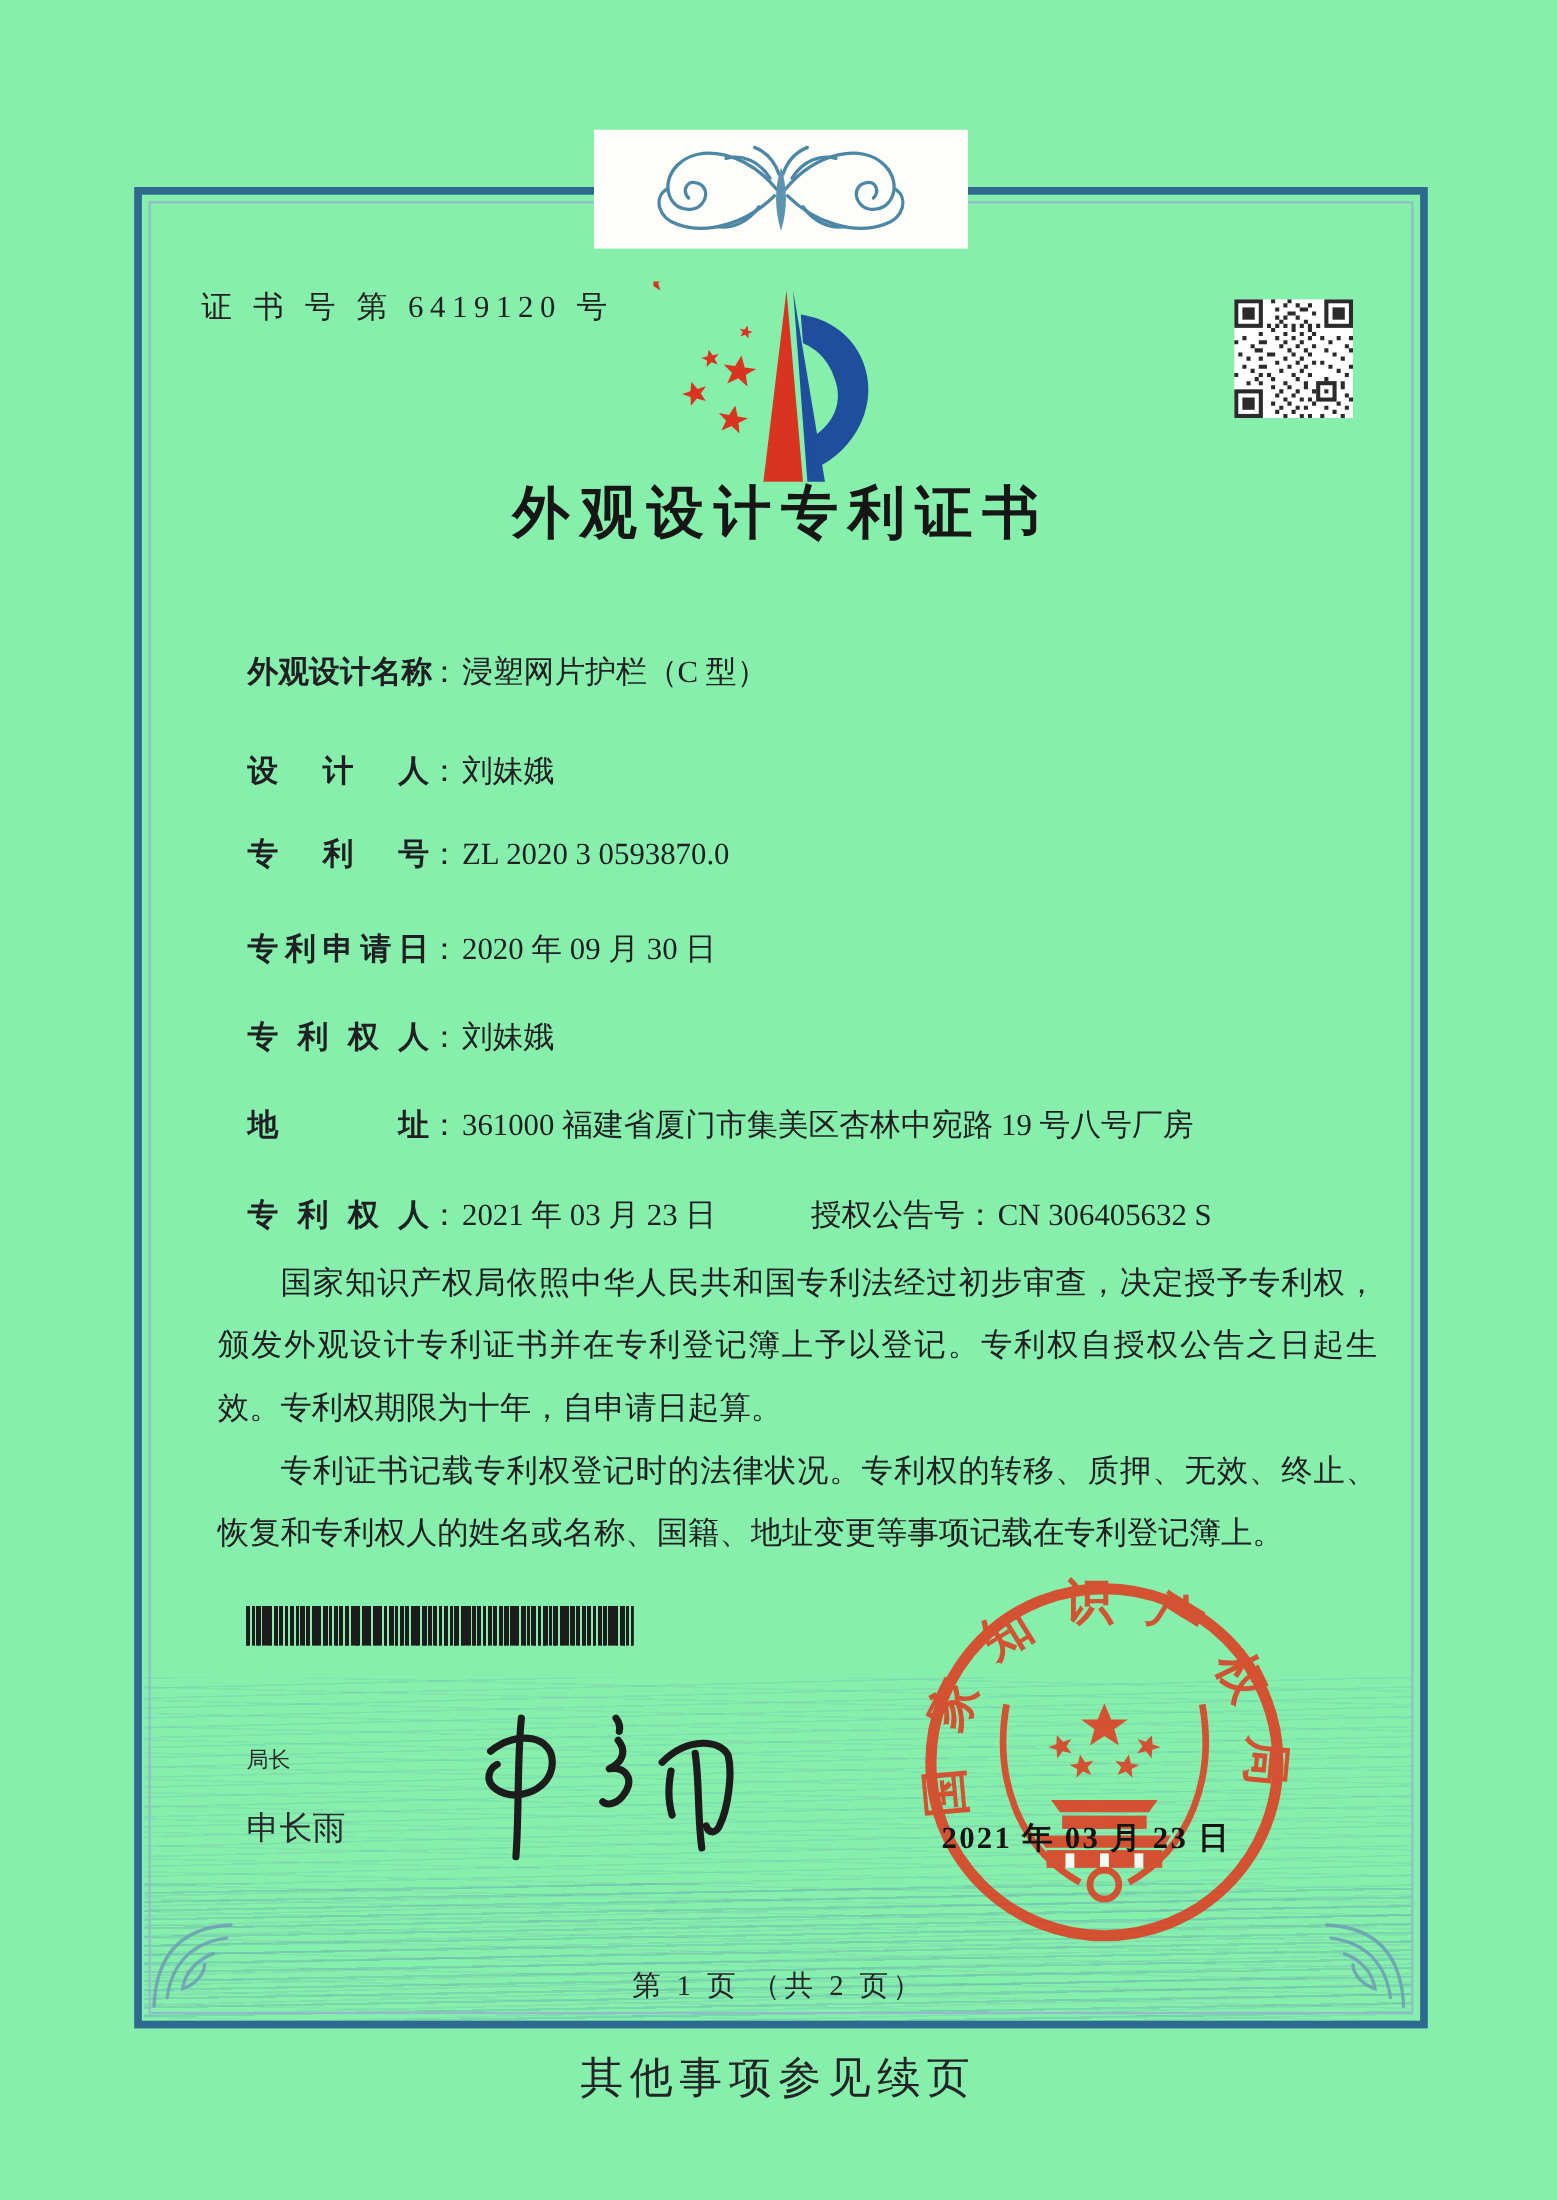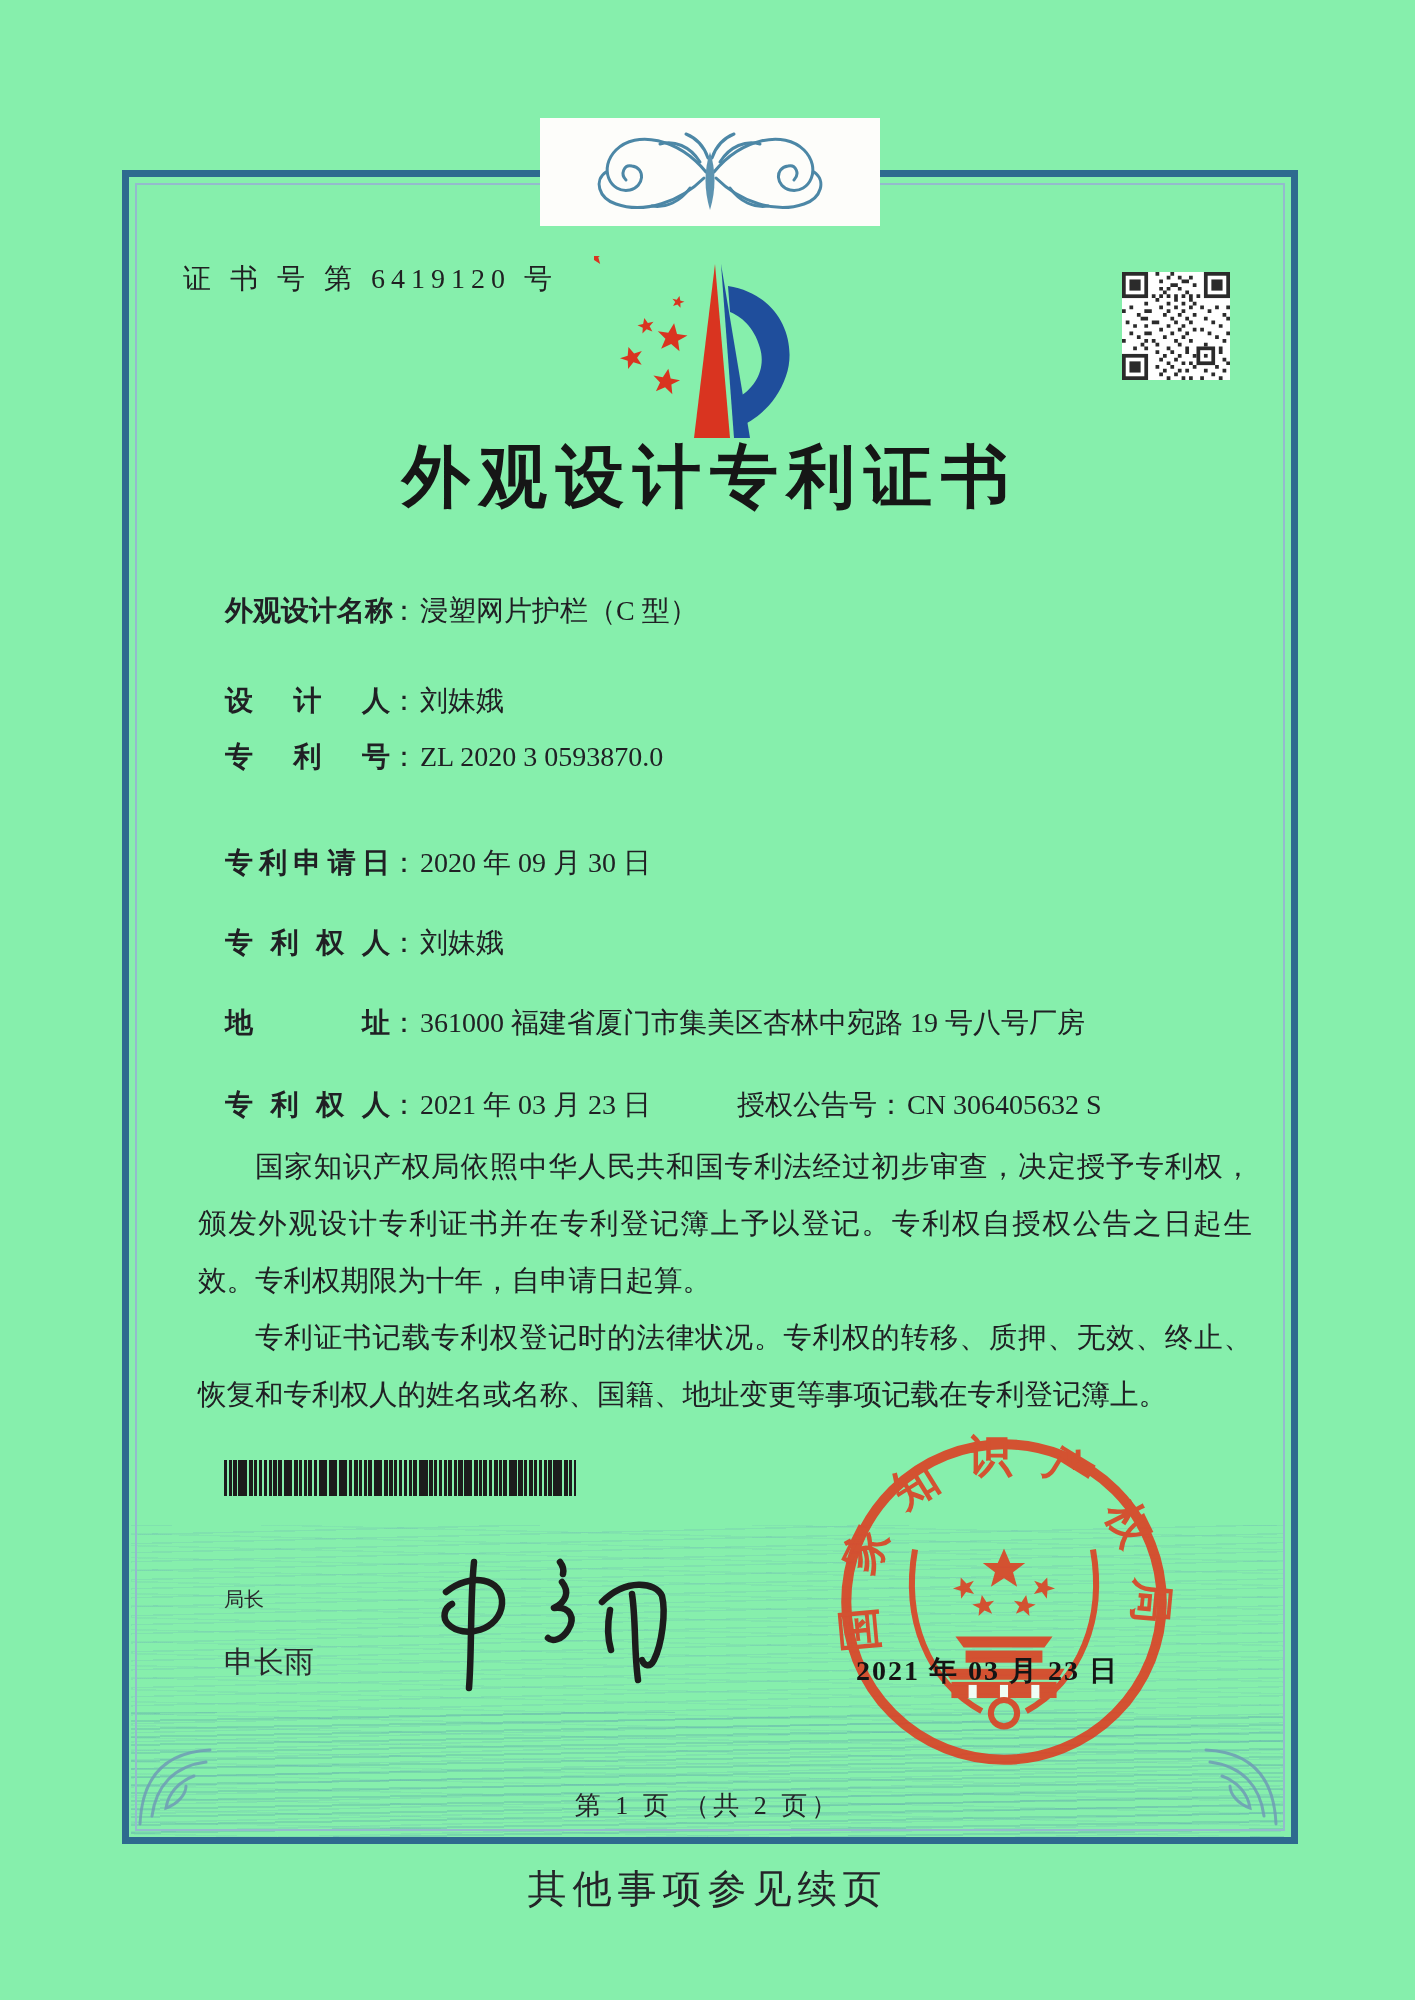--- a/index.html
+++ b/index.html
@@ -15,21 +15,21 @@
   .waves.w1{top:1525px;height:312px;
      background:repeating-linear-gradient(178.6deg,rgba(96,152,186,.16) 0 1.5px,rgba(255,255,255,0) 1.5px 9px),
                 repeating-linear-gradient(181.4deg,rgba(96,152,186,.12) 0 1.5px,rgba(255,255,255,0) 1.5px 12px);}
   .waves.w2{top:1712px;height:125px;
      background:repeating-linear-gradient(179deg,rgba(70,130,170,.22) 0 2px,rgba(255,255,255,0) 2px 8px);}
   
   .certno{position:absolute;left:183px;top:260px;font-size:28px;letter-spacing:6px;color:#202022;z-index:2;}
   .logo{position:absolute;left:594px;top:256px;z-index:2;}
   .qr{position:absolute;left:1122px;top:272px;width:108px;height:108px;z-index:2;}
   .title{position:absolute;left:122px;top:432px;width:1176px;text-align:center;
-         font-size:68px;font-weight:bold;letter-spacing:9px;color:#161616;z-index:2;}
+         font-size:52px;font-weight:bold;letter-spacing:9px;color:#161616;z-index:2;}
   
   .ornament{position:absolute;left:540px;top:118px;width:340px;height:108px;background:#fdfdfa;z-index:3;}
   .corner{position:absolute;z-index:2;opacity:.85;}
   
   .frow{position:absolute;left:225px;font-size:28px;color:#202024;z-index:2;white-space:nowrap;}
   .flabel{display:inline-block;width:165px;text-align:justify;text-align-last:justify;text-justify:inter-character;font-weight:bold;}
   .fcolon{display:inline-block;width:30px;}
   .grant2{margin-left:86px;font-family:Liberation Serif, serif;}
   
   .paras{position:absolute;left:198px;top:1138px;width:1054px;font-size:28.5px;line-height:57px;
@@ -145,21 +145,21 @@
   </div>
 
   <div class="title">外观设计专利证书</div>
 
   <div class="frow" style="top:592px;">
     <span class="flabel">外观设计名称</span><span class="fcolon">：</span><span>浸塑网片护栏（C 型）</span>
   </div>
   <div class="frow" style="top:682px;">
     <span class="flabel">设计人</span><span class="fcolon">：</span><span>刘妹娥</span>
   </div>
-  <div class="frow" style="top:738px;">
+  <div class="frow" style="top:757px;">
     <span class="flabel">专利号</span><span class="fcolon">：</span><span>ZL 2020 3 0593870.0</span>
   </div>
   <div class="frow" style="top:844px;">
     <span class="flabel">专利申请日</span><span class="fcolon">：</span><span>2020 年 09 月 30 日</span>
   </div>
   <div class="frow" style="top:924px;">
     <span class="flabel">专利权人</span><span class="fcolon">：</span><span>刘妹娥</span>
   </div>
   <div class="frow" style="top:1004px;">
     <span class="flabel">地址</span><span class="fcolon">：</span><span>361000 福建省厦门市集美区杏林中宛路 19 号八号厂房</span>

